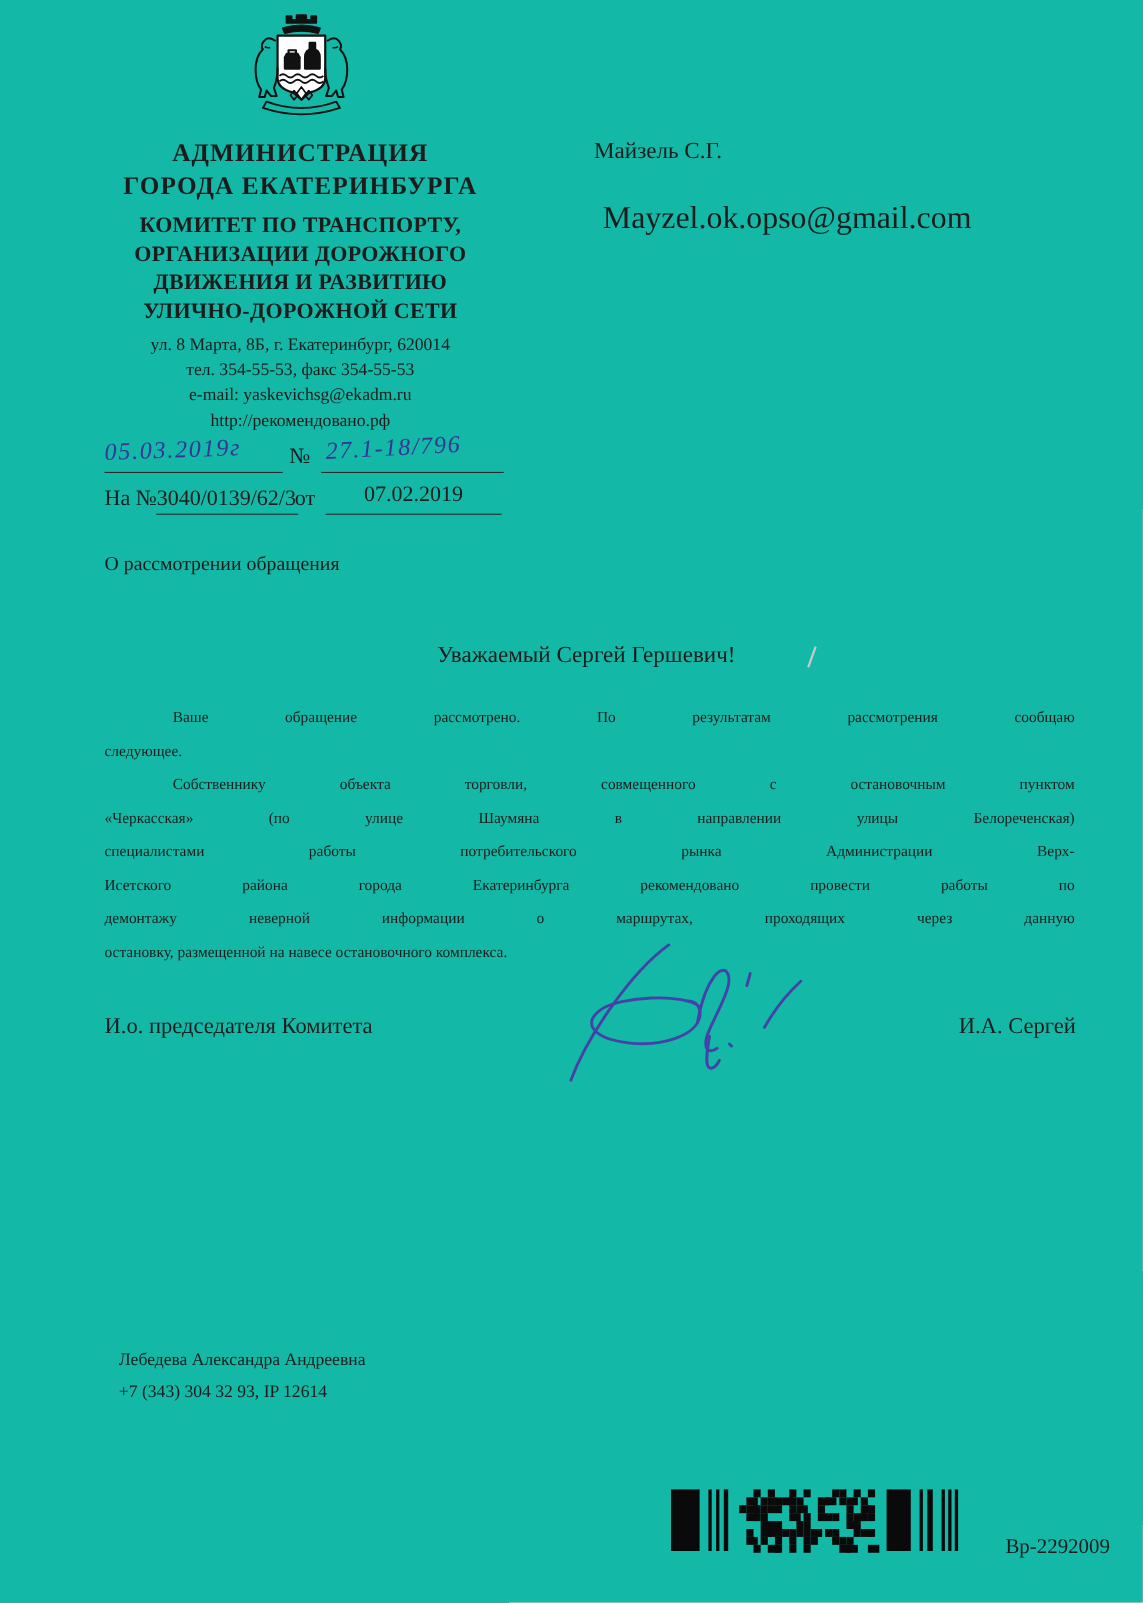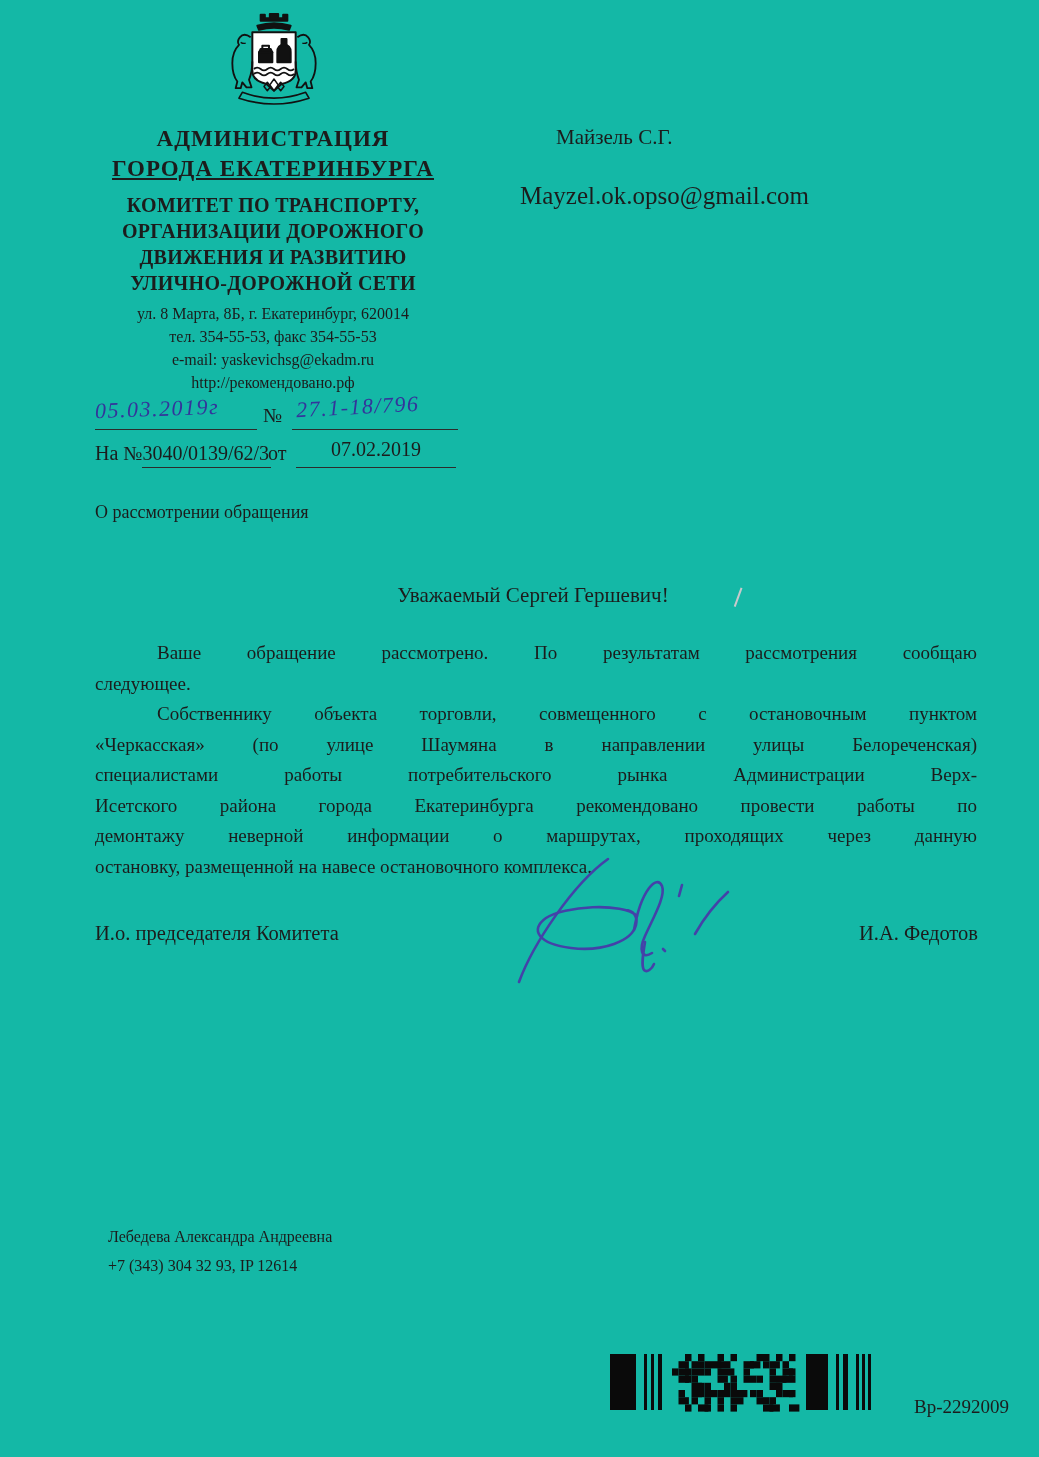--- a/index.html
+++ b/index.html
@@ -15,42 +15,42 @@
   }
   .abs { position:absolute; }
 
   
   .lh-col { left:92px; top:0; width:362px; text-align:center; }
   .org-name { font-size:23px; font-weight:bold; letter-spacing:1px; line-height:30px; }
   .dept { font-size:20px; font-weight:bold; line-height:26px; letter-spacing:0.3px; }
   .addr { font-size:16px; line-height:23px; }
 
   
-  .recipient-name  { left:540px; top:125px; font-size:21px;margin-left:16px; }
-  .recipient-email { left:520px; top:182px; font-size:25px; }
+  .recipient-name  { left:540px; top:125px; font-size:21px; }
+  .recipient-email { left:548px; top:182px; font-size:29px; }
 
   
   .ref-underline { border-bottom:1.6px solid #2c2c2c; }
   .hand {
     color:#34349b;
     font-style:italic;
     letter-spacing:1.5px;
     font-size:22px;
     display:inline-block;
     transform:rotate(-2deg);
     white-space:nowrap;
   }
   .typed { font-size:20px; }
 
   .subject { left:95px; top:502px; font-size:18px; }
   .salutation { left:0; top:583px; width:1066px; text-align:center; font-size:21px; }
   .stray-mark { left:737px; top:588px; width:6px; height:20px; border-left:2px solid #c9c9cc; transform:rotate(20deg); }
 
   
-  .body-block { left:95px; top:638px; width:882px; font-size:19px; }
+  .body-block { left:95px; top:638px; width:882px; font-size:14px; }
   .bline { line-height:30.5px; }
   .jline { text-align:justify; text-align-last:justify; }
   .indent { text-indent:62px; }
 
   .sig-position { left:95px; top:922px; font-size:20.5px;text-align:center; }
   .sig-name { right:61px; top:922px; font-size:20.5px; }
 
   .executor { left:95px; top:1222px; font-size:16px; line-height:29px;margin-left:13px; }
 
   .barcode-label { left:890px; top:1396px; font-size:19px;margin-left:24px; }
@@ -86,21 +86,21 @@
         <path d="M20 40 q3 2 6 1" stroke-width="1.6"></path>
 
         <path d="M88 34 q8 -6 13 0 q4 5 1 9 q8 8 8 22 q0 14 -6 22 l2 8 h-6 l-2 -7 l-5 6 h-6 l3 -9 q-4 -10 -4 -22" stroke-width="2.2"></path>
         <path d="M100 40 q-3 2 -6 1" stroke-width="1.6"></path>
 
         <path d="M22 100 q38 14 76 0 l4 7 q-42 14 -84 0 z" stroke-width="2"></path>
       </g>
     </svg>
 
     <div class="abs org-name" style="left:0; top:124px; width:362px;">АДМИНИСТРАЦИЯ</div>
-    <div class="abs org-name" style="left:0; top:154px; width:362px;text-decoration:underline;">ГОРОДА  ЕКАТЕРИНБУРГА</div>
+    <div class="abs org-name" style="left:0; top:154px; width:362px;">ГОРОДА  ЕКАТЕРИНБУРГА</div>
 
     <div class="abs" style="left:0; top:192px; width:362px;">
       <div class="dept">КОМИТЕТ ПО ТРАНСПОРТУ,</div>
       <div class="dept">ОРГАНИЗАЦИИ ДОРОЖНОГО</div>
       <div class="dept">ДВИЖЕНИЯ И РАЗВИТИЮ</div>
       <div class="dept">УЛИЧНО-ДОРОЖНОЙ СЕТИ</div>
     </div>
 
     <div class="abs" style="left:0; top:302px; width:362px;">
       <div class="addr">ул. 8 Марта, 8Б, г. Екатеринбург, 620014</div>
@@ -137,21 +137,21 @@
     <div class="bline">следующее.</div>
     <div class="bline jline indent">Собственнику объекта торговли, совмещенного с остановочным пунктом</div>
     <div class="bline jline">«Черкасская» (по улице Шаумяна в направлении улицы Белореченская)</div>
     <div class="bline jline">специалистами работы потребительского рынка Администрации Верх-</div>
     <div class="bline jline">Исетского района города Екатеринбурга рекомендовано провести работы по</div>
     <div class="bline jline">демонтажу неверной информации о маршрутах, проходящих через данную</div>
     <div class="bline">остановку, размещенной на навесе остановочного комплекса.</div>
   </div>
 
   <div class="abs sig-position">И.о. председателя Комитета</div>
-  <div class="abs sig-name">И.А. Федотов</div>
+  <div class="abs sig-name">И.А. Сергей</div>
 
   <svg class="abs" style="left:505px; top:852px;" width="240" height="140" viewBox="0 0 240 140">
     <g fill="none" stroke="#4442a8" stroke-width="2.6" stroke-linecap="round">
       <path d="M14 130 C 28 92 68 32 103 7"></path>
       <path d="M132 64 C 118 50 58 54 41 66 C 24 78 34 92 66 96 C 98 100 127 89 131 73 C 133 64 128 58 120 58"></path>
       <path d="M129 78 C 136 38 152 22 157 34 C 161 44 148 66 140 84 C 134 97 136 108 147 101"></path>
       <path d="M140 90 C 138 102 136 114 139 118 C 142 121 147 117 149 112"></path>
       <path d="M158 97 l2 2"></path>
       <path d="M190 82 C 199 66 212 50 223 40"></path>
       <path d="M174 44 l3 -11"></path>

